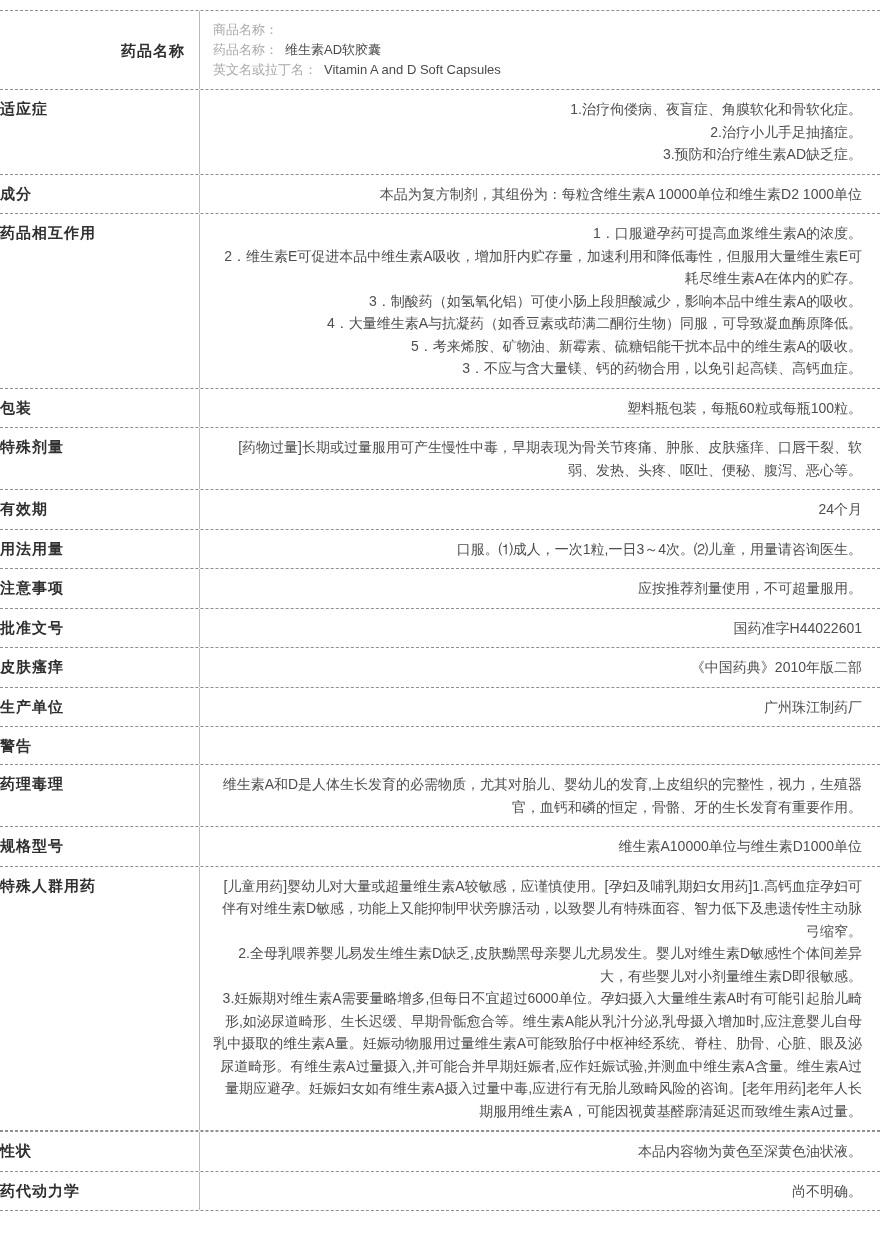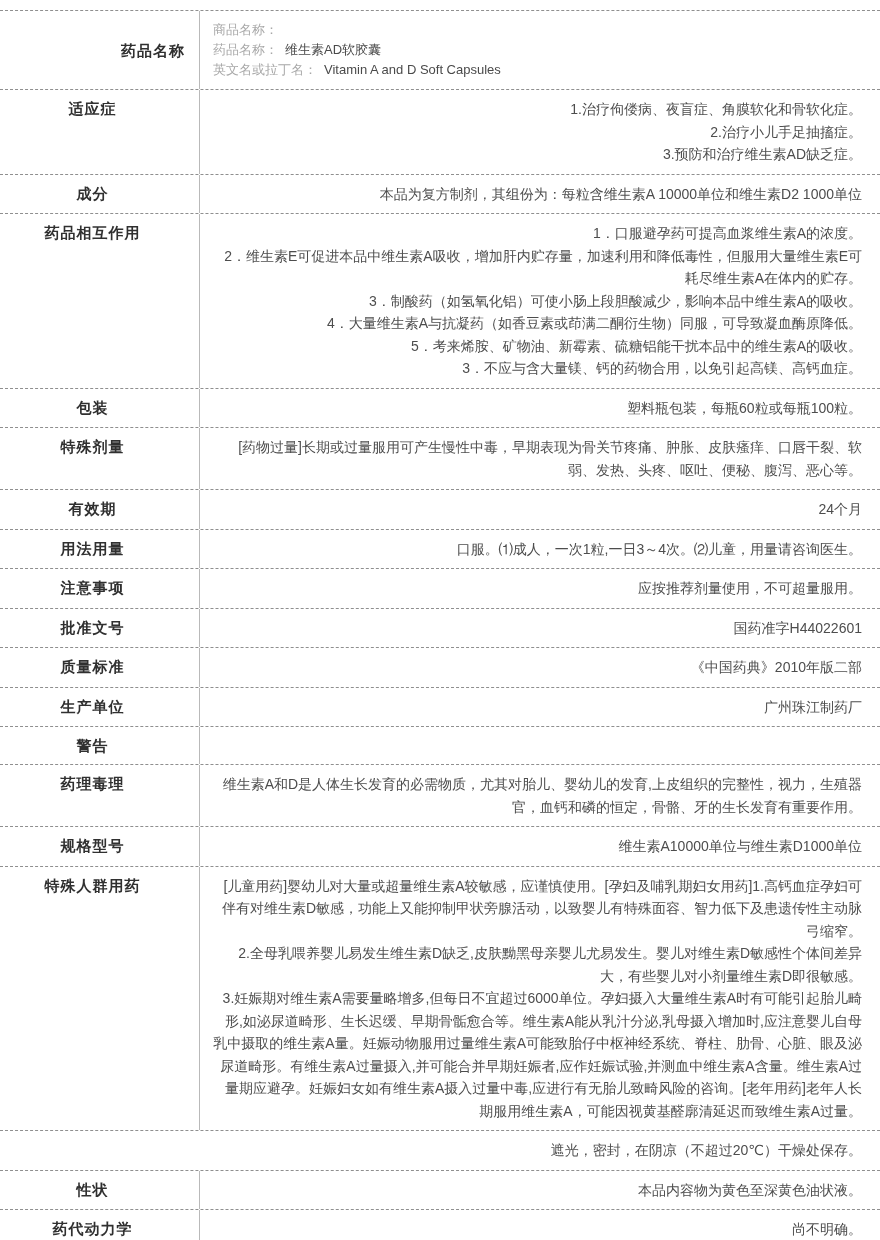--- a/index.html
+++ b/index.html
@@ -18,21 +18,21 @@
   }
   .row {
     display: flex;
     border-top: 1px dashed #8f8f8f;
   }
   .cell-label {
     width: 200px;
     box-sizing: border-box;
     flex: 0 0 200px;
     border-right: 1px solid #b9b9b9;
-    text-align: center;
+    text-align: left;
     padding: 8px 14px 8px 0;
     font-weight: bold;
     font-size: 15px;
     line-height: 21px;
     color: #303030;
     letter-spacing: 1px;
   }
   .cell-content {
     flex: 1 1 auto;
     box-sizing: border-box;
@@ -144,21 +144,21 @@
   </div>
 
   <div class="row">
     <div class="cell-label">批准文号</div>
     <div class="cell-content">
           <div class="para">国药准字H44022601</div>
         </div>
   </div>
 
   <div class="row">
-    <div class="cell-label">质量标准</div>
+    <div class="cell-label">皮肤瘙痒</div>
     <div class="cell-content">
           <div class="para">《中国药典》2010年版二部</div>
         </div>
   </div>
 
   <div class="row">
     <div class="cell-label">生产单位</div>
     <div class="cell-content">
           <div class="para">广州珠江制药厂</div>
         </div>
@@ -186,23 +186,20 @@
   <div class="row">
     <div class="cell-label">特殊人群用药</div>
     <div class="cell-content">
           <div class="para">[儿童用药]婴幼儿对大量或超量维生素A较敏感，应谨慎使用。[孕妇及哺乳期妇女用药]1.高钙血症孕妇可伴有对维生素D敏感，功能上又能抑制甲状旁腺活动，以致婴儿有特殊面容、智力低下及患遗传性主动脉弓缩窄。</div>
           <div class="para">2.全母乳喂养婴儿易发生维生素D缺乏,皮肤黝黑母亲婴儿尤易发生。婴儿对维生素D敏感性个体间差异大，有些婴儿对小剂量维生素D即很敏感。</div>
           <div class="para">3.妊娠期对维生素A需要量略增多,但每日不宜超过6000单位。孕妇摄入大量维生素A时有可能引起胎儿畸形,如泌尿道畸形、生长迟缓、早期骨骺愈合等。维生素A能从乳汁分泌,乳母摄入增加时,应注意婴儿自母乳中摄取的维生素A量。妊娠动物服用过量维生素A可能致胎仔中枢神经系统、脊柱、肋骨、心脏、眼及泌尿道畸形。有维生素A过量摄入,并可能合并早期妊娠者,应作妊娠试验,并测血中维生素A含量。维生素A过量期应避孕。妊娠妇女如有维生素A摄入过量中毒,应进行有无胎儿致畸风险的咨询。[老年用药]老年人长期服用维生素A，可能因视黄基醛廓清延迟而致维生素A过量。</div>
         </div>
   </div>
 
   <div class="row">
-    <div class="cell-content">
-          <div class="para">遮光，密封，在阴凉（不超过20℃）干燥处保存。</div>
-        </div>
   </div>
 
   <div class="row">
     <div class="cell-label">性状</div>
     <div class="cell-content">
           <div class="para">本品内容物为黄色至深黄色油状液。</div>
         </div>
   </div>
 
   <div class="row">

